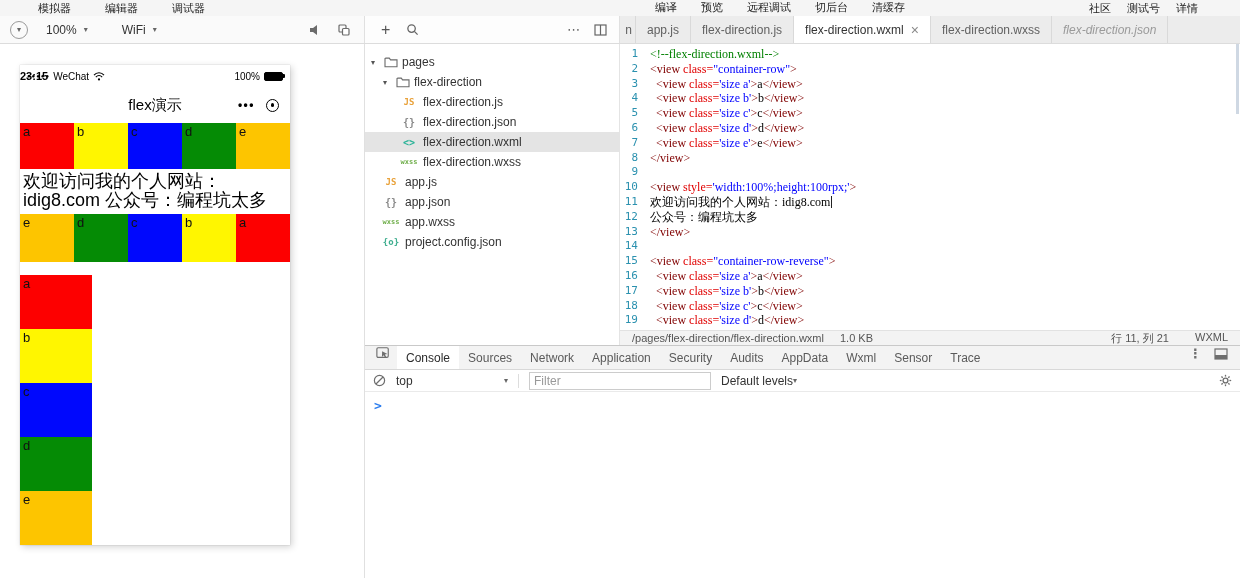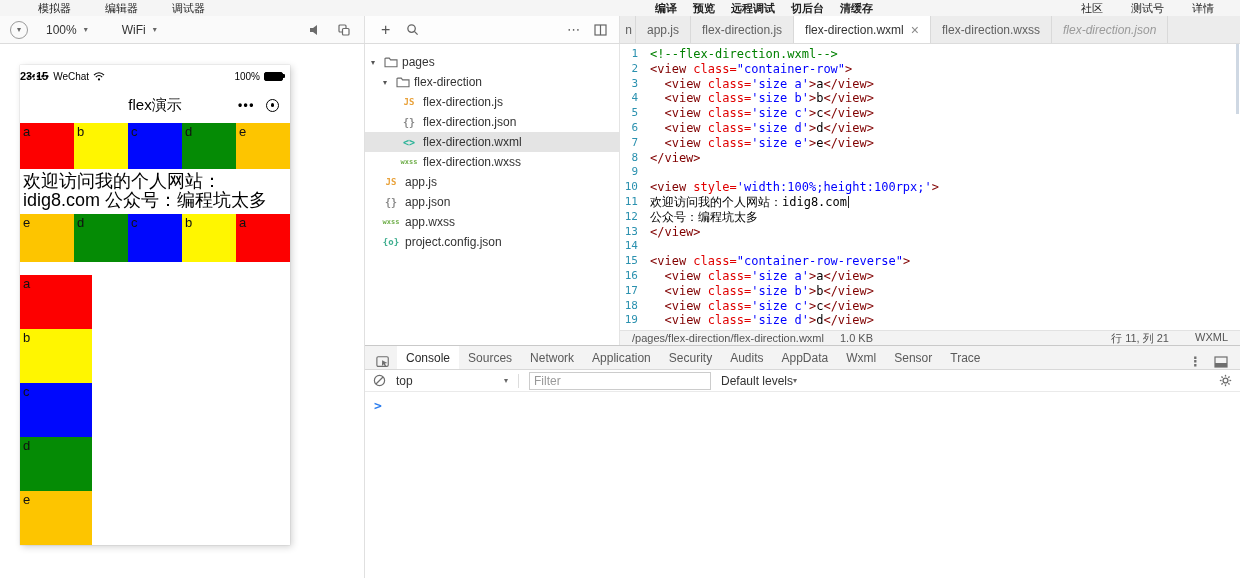--- a/index.html
+++ b/index.html
@@ -5,22 +5,22 @@
   * { box-sizing: border-box; margin: 0; padding: 0; }
   html,body { background:#fff; }
   body { font-family:"Liberation Sans","DejaVu Sans",sans-serif; color:#333; }
   .app { width:1240px; height:578px; position:relative; overflow:hidden; background:#fff;
          display:flex; flex-direction:column; }
 
   
   .menubar { height:16px; flex:none; background:#f5f5f5; position:relative;
              display:flex; align-items:center; font-size:11px; color:#222; }
   .menu-left { display:flex; gap:34px; padding-left:38px; }
-  .menu-mid { position:absolute; left:655px; top:0; height:100%; display:flex; align-items:flex-end; gap:16px;font-weight:bold; }
-  .menu-right { margin-left:auto; display:flex; gap:28px; padding-right:26px; }
+  .menu-mid { position:absolute; left:655px; top:0; height:100%; display:flex; align-items:flex-start; gap:24px; }
+  .menu-right { margin-left:auto; display:flex; gap:16px; padding-right:42px; }
   .menu-item { white-space:nowrap; cursor:default; }
 
   
   .topstrip { height:28px; flex:none; display:flex; background:#fafafa; border-bottom:1px solid #dcdcdc; }
   .sim-controls { width:365px; flex:none; display:flex; align-items:center; border-right:1px solid #e0e0e0; }
   .round-btn { width:18px; height:18px; margin-left:10px; border:1px solid #9a9a9a; border-radius:50%;
                display:flex; align-items:center; justify-content:center; color:#666; font-size:8px; }
   .dd { display:flex; align-items:center; gap:7px; font-size:12px; color:#333; }
   .dd-zoom { margin-left:18px; }
   .dd-net { margin-left:34px; }
@@ -88,37 +88,37 @@
   .tree-icon.json { color:#8a8a8a; font-size:10px; }
   .tree-icon.wxml { color:#2bb398; font-size:10px; }
   .tree-icon.wxss { color:#6fae4a; font-size:7px; }
   .tree-icon.config { color:#3fae8f; font-size:9px; }
 
   
   .editor { flex:1; display:flex; flex-direction:column; min-width:0; background:#fff; position:relative; }
   .code { flex:1; overflow:hidden; padding-top:3px; font-family:"DejaVu Sans Mono","Liberation Mono",monospace; }
   .code-line { display:flex; height:14.8px; line-height:14.8px; }
   .ln { width:30px; flex:none; text-align:right; padding-right:12px; color:#2b91af; font-size:11px; }
-  .code-text { white-space:pre; font-size:12px; color:#000; }
+  .code-text { white-space:pre; font-size:12px; color:#000;font-family:Liberation Serif, serif; }
   .seg-comment { color:#008000; }
   .seg-tag { color:#800000; }
   .seg-attr { color:#e00000; }
   .seg-str { color:#0000ff; }
   .seg-plain { color:#000; }
   .caret { display:inline-block; width:1px; height:12px; background:#222; vertical-align:-2px; margin-left:1px; }
   .ed-scroll { position:absolute; top:0; right:1px; width:3px; height:70px; background:#cfd8e3; }
   .ed-status { height:15px; flex:none; background:#f3f3f3; border-top:1px solid #e2e2e2;
                display:flex; align-items:center; font-size:11px; color:#555; padding:0 12px; }
   .ed-status .sz { margin-left:16px; }
   .right-status { margin-left:auto; display:flex; gap:26px; }
 
   
   .devtools { flex:none; height:233px; border-top:1px solid #c9c9c9; display:flex; flex-direction:column; background:#fff; }
   .dt-tabbar { height:24px; flex:none; background:#f3f3f3; border-bottom:1px solid #d8d8d8;
-               display:flex; align-items:flex-end; padding:0 4px; }
+               display:flex; align-items:flex-start; padding:0 4px; }
   .dt-inspect { padding:0 7px; display:flex; }
   .dt-tabs { display:flex; height:100%; }
   .dt-tab { padding:0 9px; display:flex; align-items:center; font-size:12px; color:#5a5a5a; }
   .dt-tab.active { background:#fff; color:#2b2b2b; }
   .dt-right { margin-left:auto; display:flex; align-items:center; gap:12px; padding-right:8px; color:#6e6e6e; }
   .dt-morev { font-size:13px; font-weight:bold; }
   .dt-filter { height:22px; flex:none; border-bottom:1px solid #eaeaea; display:flex; align-items:center;
                gap:10px; padding:0 8px; font-size:12px; color:#333; }
   .dt-context { width:112px; display:flex; align-items:center; justify-content:space-between; }
   .vdiv { width:1px; height:14px; background:#ddd; }

